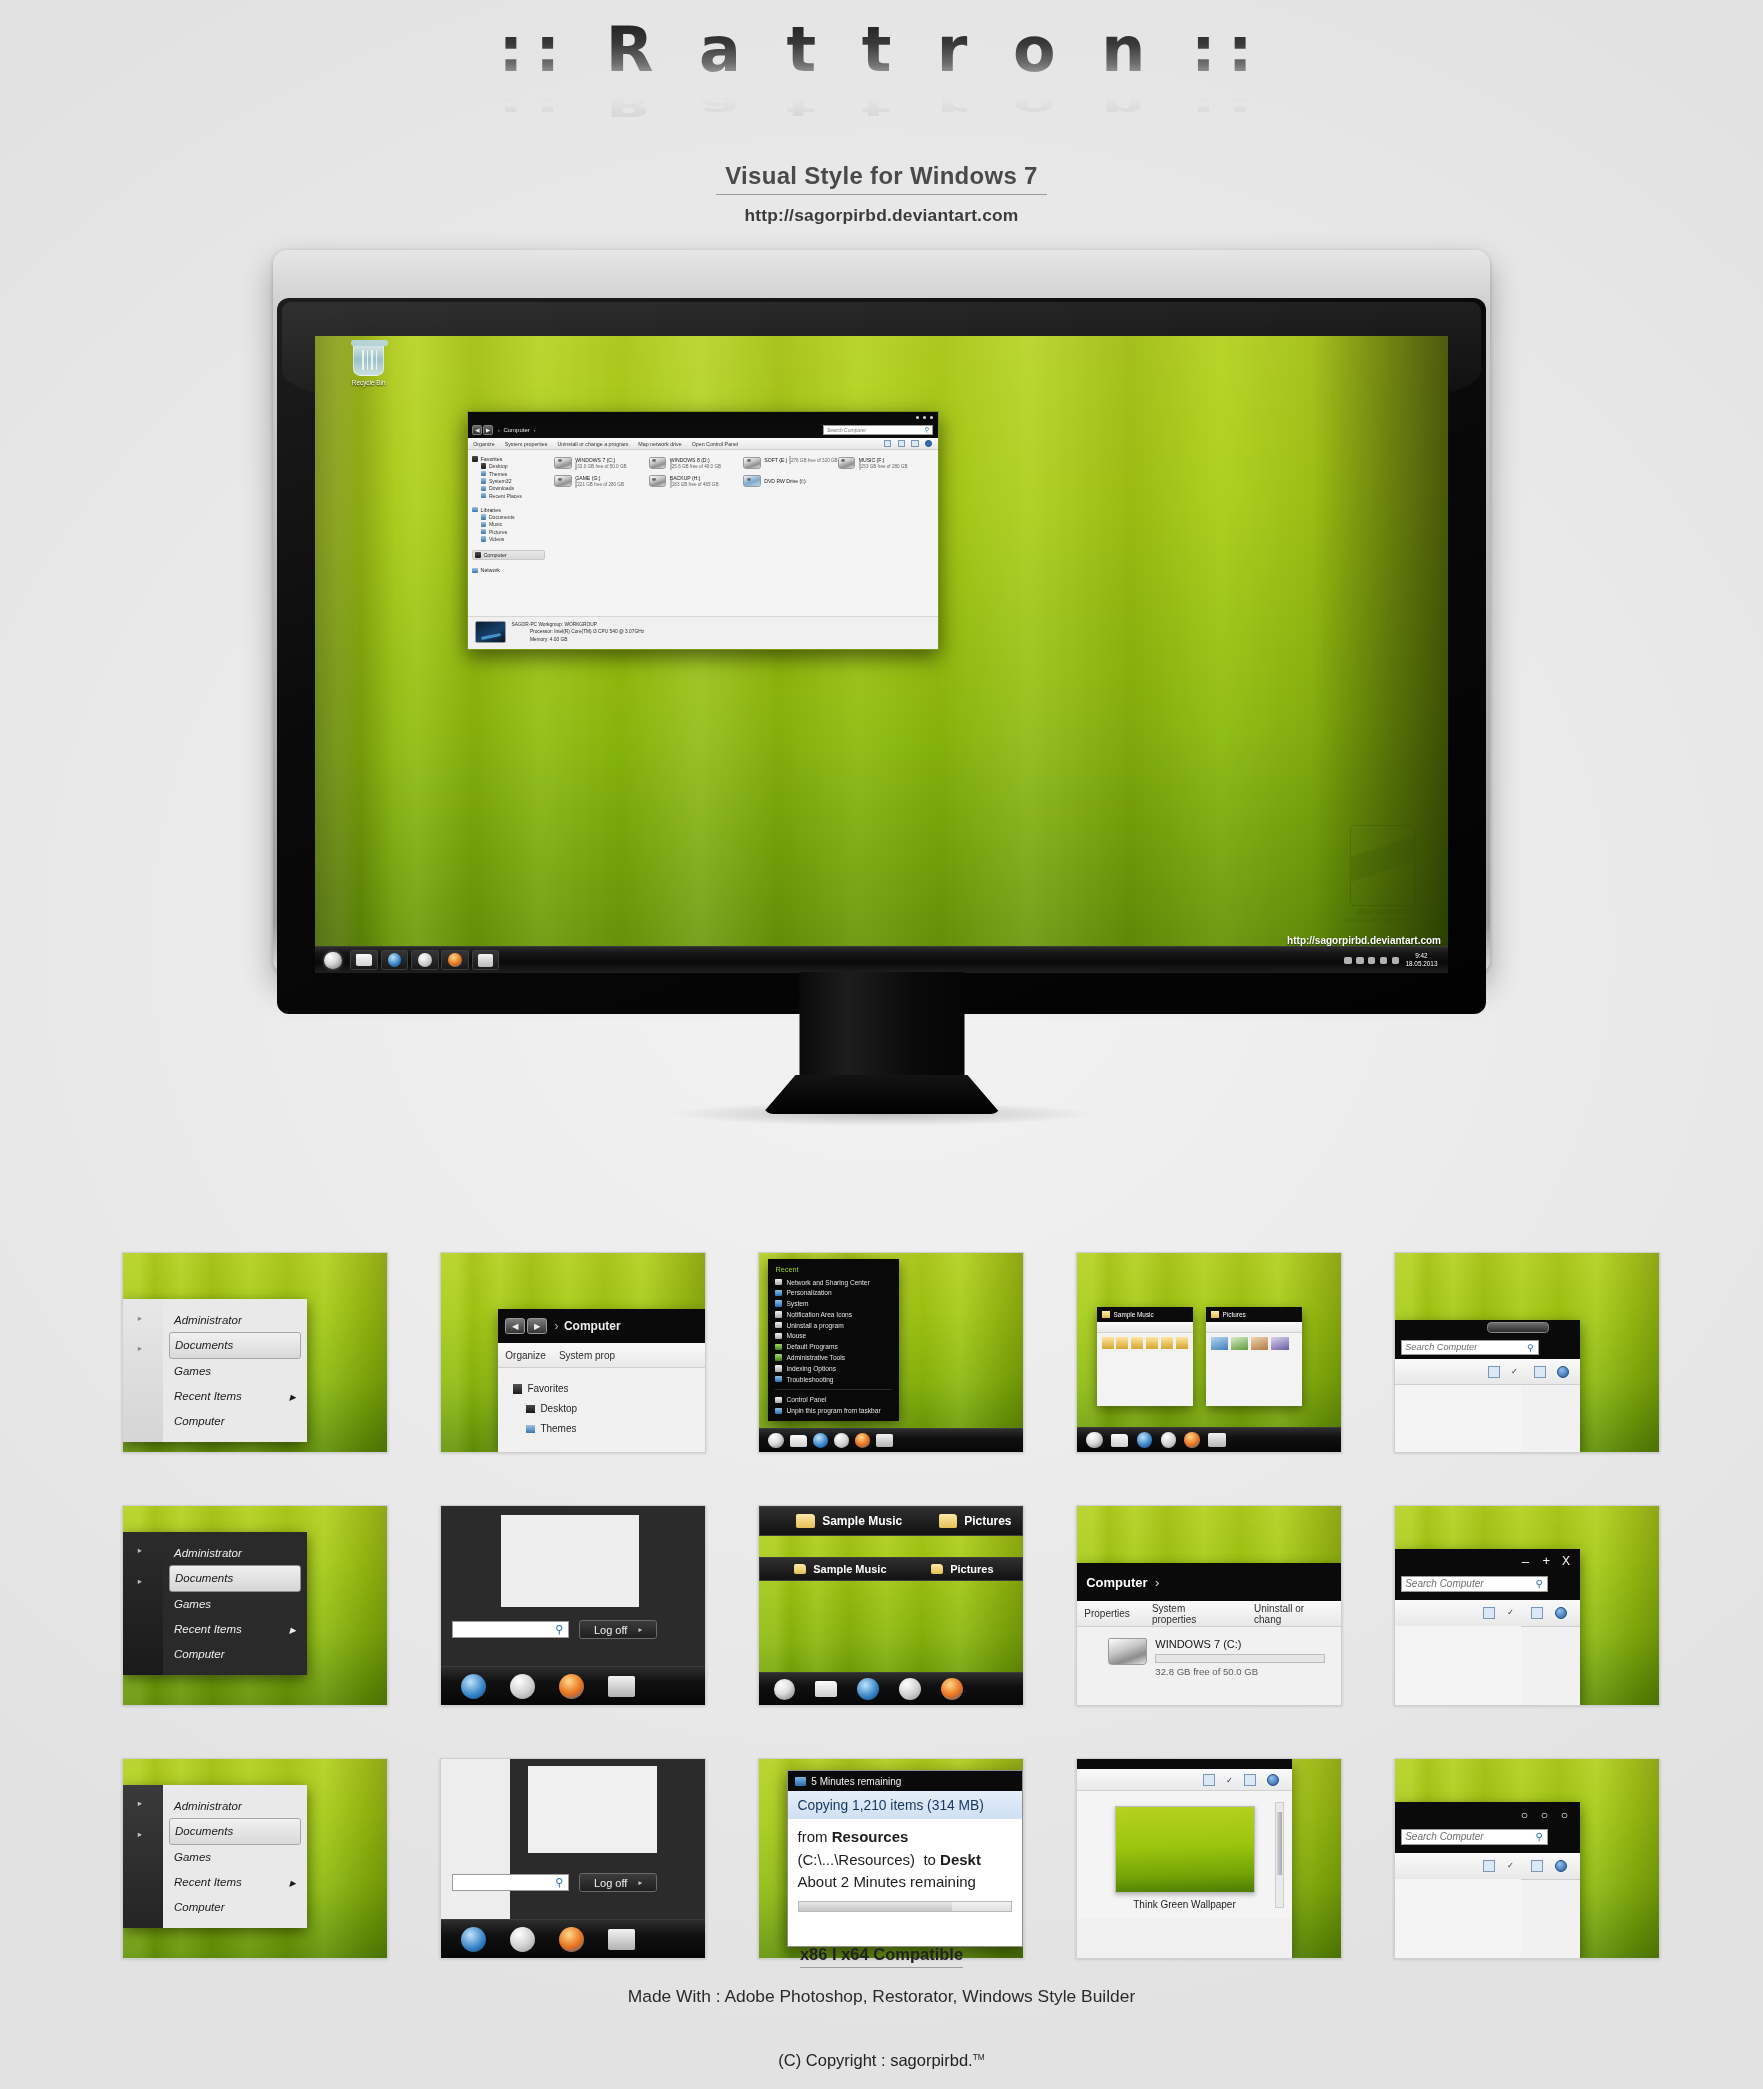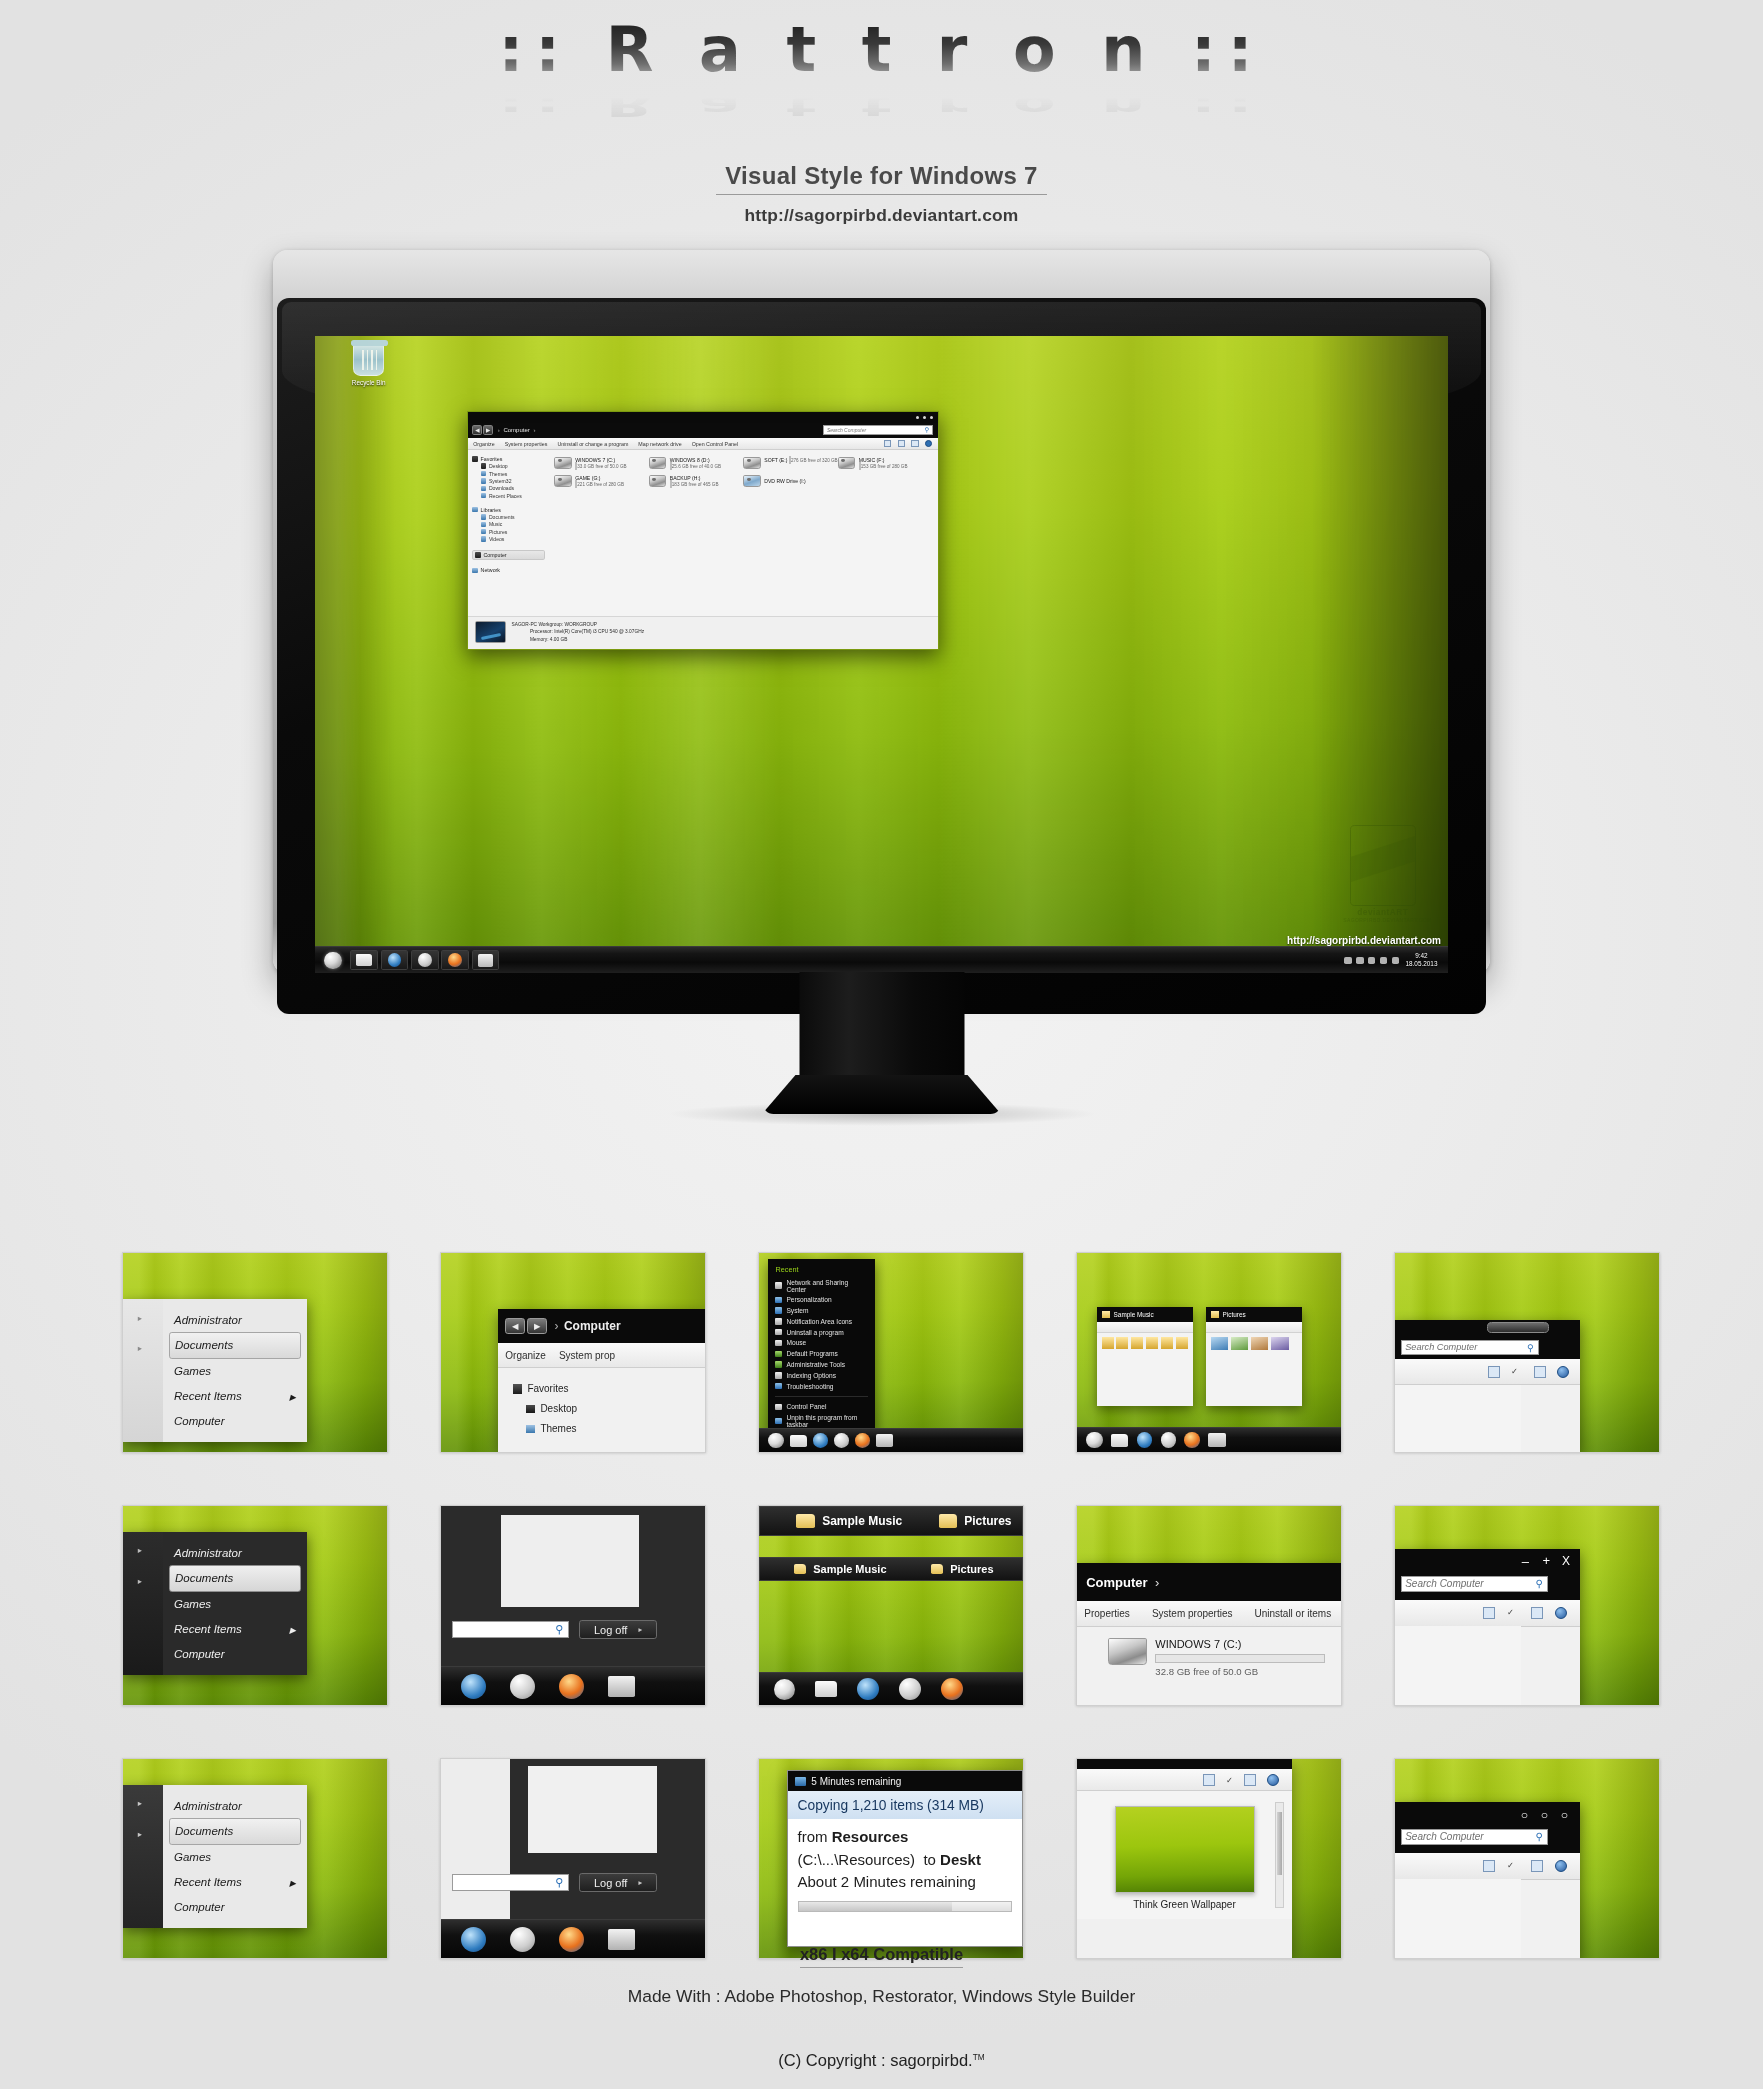--- a/index.html
+++ b/index.html
@@ -609,21 +609,21 @@
         <div style="display:flex;align-items:center;gap:5.5px;margin-left:13px;">
             <i style="width:9.2px;height:8.3px;background:linear-gradient(180deg,#9ec2e3,#3a77ad);display:block;"></i>
             <span>Themes</span>
           </div>
       </div>
     </div>
   </div>
 
   <div class="cell">
     <div class="stripes"></div>
-    <div class="jump" style="left:9.2px;top:5.5px;width:107px;">
+    <div class="jump" style="left:9.2px;top:5.5px;width:131px;">
       <div class="jump-h">Recent</div>
       <div class="jl">
           <i class="w"></i>
           <span>Network and Sharing Center</span>
         </div>
       <div class="jl">
           <i></i>
           <span>Personalization</span>
         </div>
       <div class="jl">
@@ -814,21 +814,21 @@
     <div class="frag" style="left:0;top:57px;right:0;bottom:0;">
       <div style="background:#0a0a0a;height:38px;display:flex;align-items:center;padding-left:9.2px;">
         <span style="color:#fff;font-size:13px;font-weight:700;display:flex;align-items:center;gap:7.3px;">
           <span>Computer</span>
           <span style="font-weight:400;opacity:.85;">›</span>
         </span>
       </div>
       <div class="frag-tool" style="height:26px;gap:22px;">
         <span>Properties</span>
         <span>System properties</span>
-        <span>Uninstall or items</span>
+        <span>Uninstall or chang</span>
       </div>
       <div style="padding:11px 0 0 31px;display:flex;gap:8.3px;">
         <span style="width:39px;height:27px;flex:none;border-radius:1.8px 1.8px 3.7px 3.7px;background:linear-gradient(160deg,#fdfdfd,#c6c6c6 42%,#8c8c8c 72%,#e6e6e6);border:0.9px solid #9a9a9a;"></span>
         <span style="flex:1;padding-right:16.5px;">
           <span style="display:block;font-size:11px;color:#151515;">WINDOWS 7 (C:)</span>
           <span style="display:block;height:9.2px;background:#e6e6e6;border:0.9px solid #bcbcbc;margin:3.7px 0 2.8px;"></span>
           <span style="display:block;font-size:9.6px;color:#5d5d5d;">32.8 GB free of 50.0 GB</span>
         </span>
       </div>
     </div>

